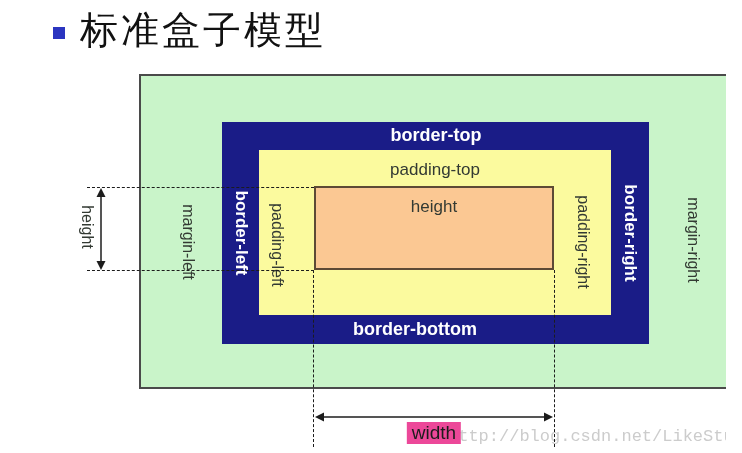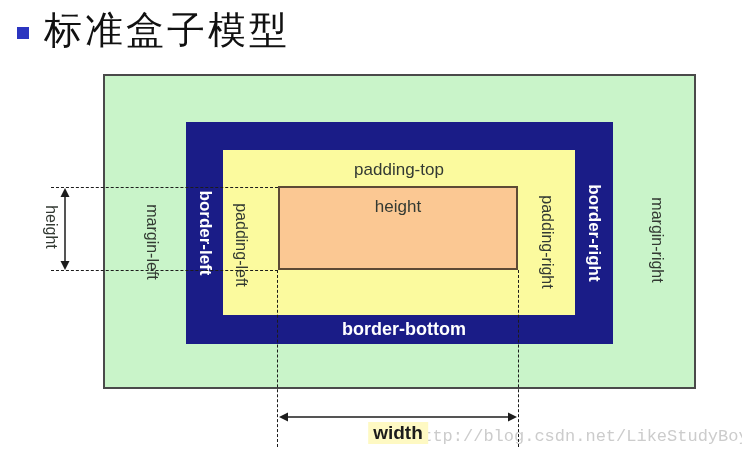--- a/index.html
+++ b/index.html
@@ -1,18 +1,18 @@
 <!DOCTYPE html>
 <html style="--c-title-bullet: #2b35c0; --c-margin-area: #c9f4c9; --c-border-area: #1a1c87; --c-padding-area: #fbfa9e; --c-content-area: #fbc893; --c-content-outline: #5d4a35; --c-outline: #4a4a4a; --c-label-dark: #333a33; --c-label-light: #ffffff; --c-dash: #1c1c1c; --c-arrow: #1c1c1c; --c-watermark: #cccccc;"><head>
 <meta charset="utf-8">
 <style>
   html,body{margin:0;padding:0;background:#ffffff;}
   .stage{
-    position:relative;width:742px;height:453px;background:#ffffff;
-    font-family:"Liberation Sans","DejaVu Sans",sans-serif;overflow:hidden;
+    position:relative;width:690px;height:453px;background:#ffffff;
+    font-family:"Liberation Sans","DejaVu Sans",sans-serif;overflow:hidden;margin-left:36px;
   }
   
   .title-bullet{
     position:absolute;left:17px;top:27px;width:12px;height:12px;
     background:var(--c-title-bullet);
   }
   .page-title{
     position:absolute;left:44px;top:5px;
     font-family:"Liberation Serif","DejaVu Serif",serif;
     font-size:38px;letter-spacing:3px;color:#111;white-space:nowrap;
@@ -43,21 +43,21 @@
   .dash-bottom{left:51px;top:270px;width:227px;}
   .dash-left{left:277px;top:270px;height:177px;}
   .dash-right{left:518px;top:270px;height:177px;}
   
   .arrow{position:absolute;color:var(--c-arrow);z-index:4;}
   .height-arrow{left:58px;top:188px;}
   .width-arrow{left:279px;top:410px;}
   
   .width-label{
     position:absolute;left:398px;top:433px;transform:translate(-50%,-50%);
-    font-size:19px;font-weight:bold;color:#1c1c1c;background:#fef9c3;
+    font-size:19px;font-weight:normal;color:#1c1c1c;background:#ec4899;
     padding:0 5px;z-index:5;white-space:nowrap;
   }
   .watermark{
     position:absolute;left:412px;top:427px;
     font-family:"Liberation Mono","DejaVu Sans Mono",monospace;
     font-size:17px;color:var(--c-watermark);white-space:nowrap;z-index:2;
   }
 </style>
 </head>
 <body>
@@ -65,23 +65,24 @@
 <div class="stage">
 
   <span class="title-bullet"></span>
   <div class="page-title">标准盒子模型</div>
 
   <div class="box margin-box"></div>
   <div class="box border-box"></div>
   <div class="box padding-box"></div>
   <div class="box content-box"></div>
 
+  <div class="hlabel lite" style="left:400px;top:135px">border-top</div>
   <div class="hlabel" style="left:399px;top:169px">padding-top</div>
   <div class="hlabel" style="left:398px;top:206px">height</div>
-  <div class="hlabel lite" style="left:404px;top:329px">border-bottom</div>
+  <div class="hlabel lite" style="left:379px;top:329px">border-bottom</div>
 
   <div class="vlabel" style="left:152px;top:242px">margin-left</div>
   <div class="vlabel lite" style="left:205px;top:233px">border-left</div>
   <div class="vlabel" style="left:241px;top:245px">padding-left</div>
   <div class="vlabel" style="left:547px;top:242px">padding-right</div>
   <div class="vlabel lite" style="left:594px;top:233px">border-right</div>
   <div class="vlabel" style="left:657px;top:240px">margin-right</div>
   <div class="vlabel" style="left:51px;top:227px">height</div>
 
   <div class="dash-h dash-top"></div>

